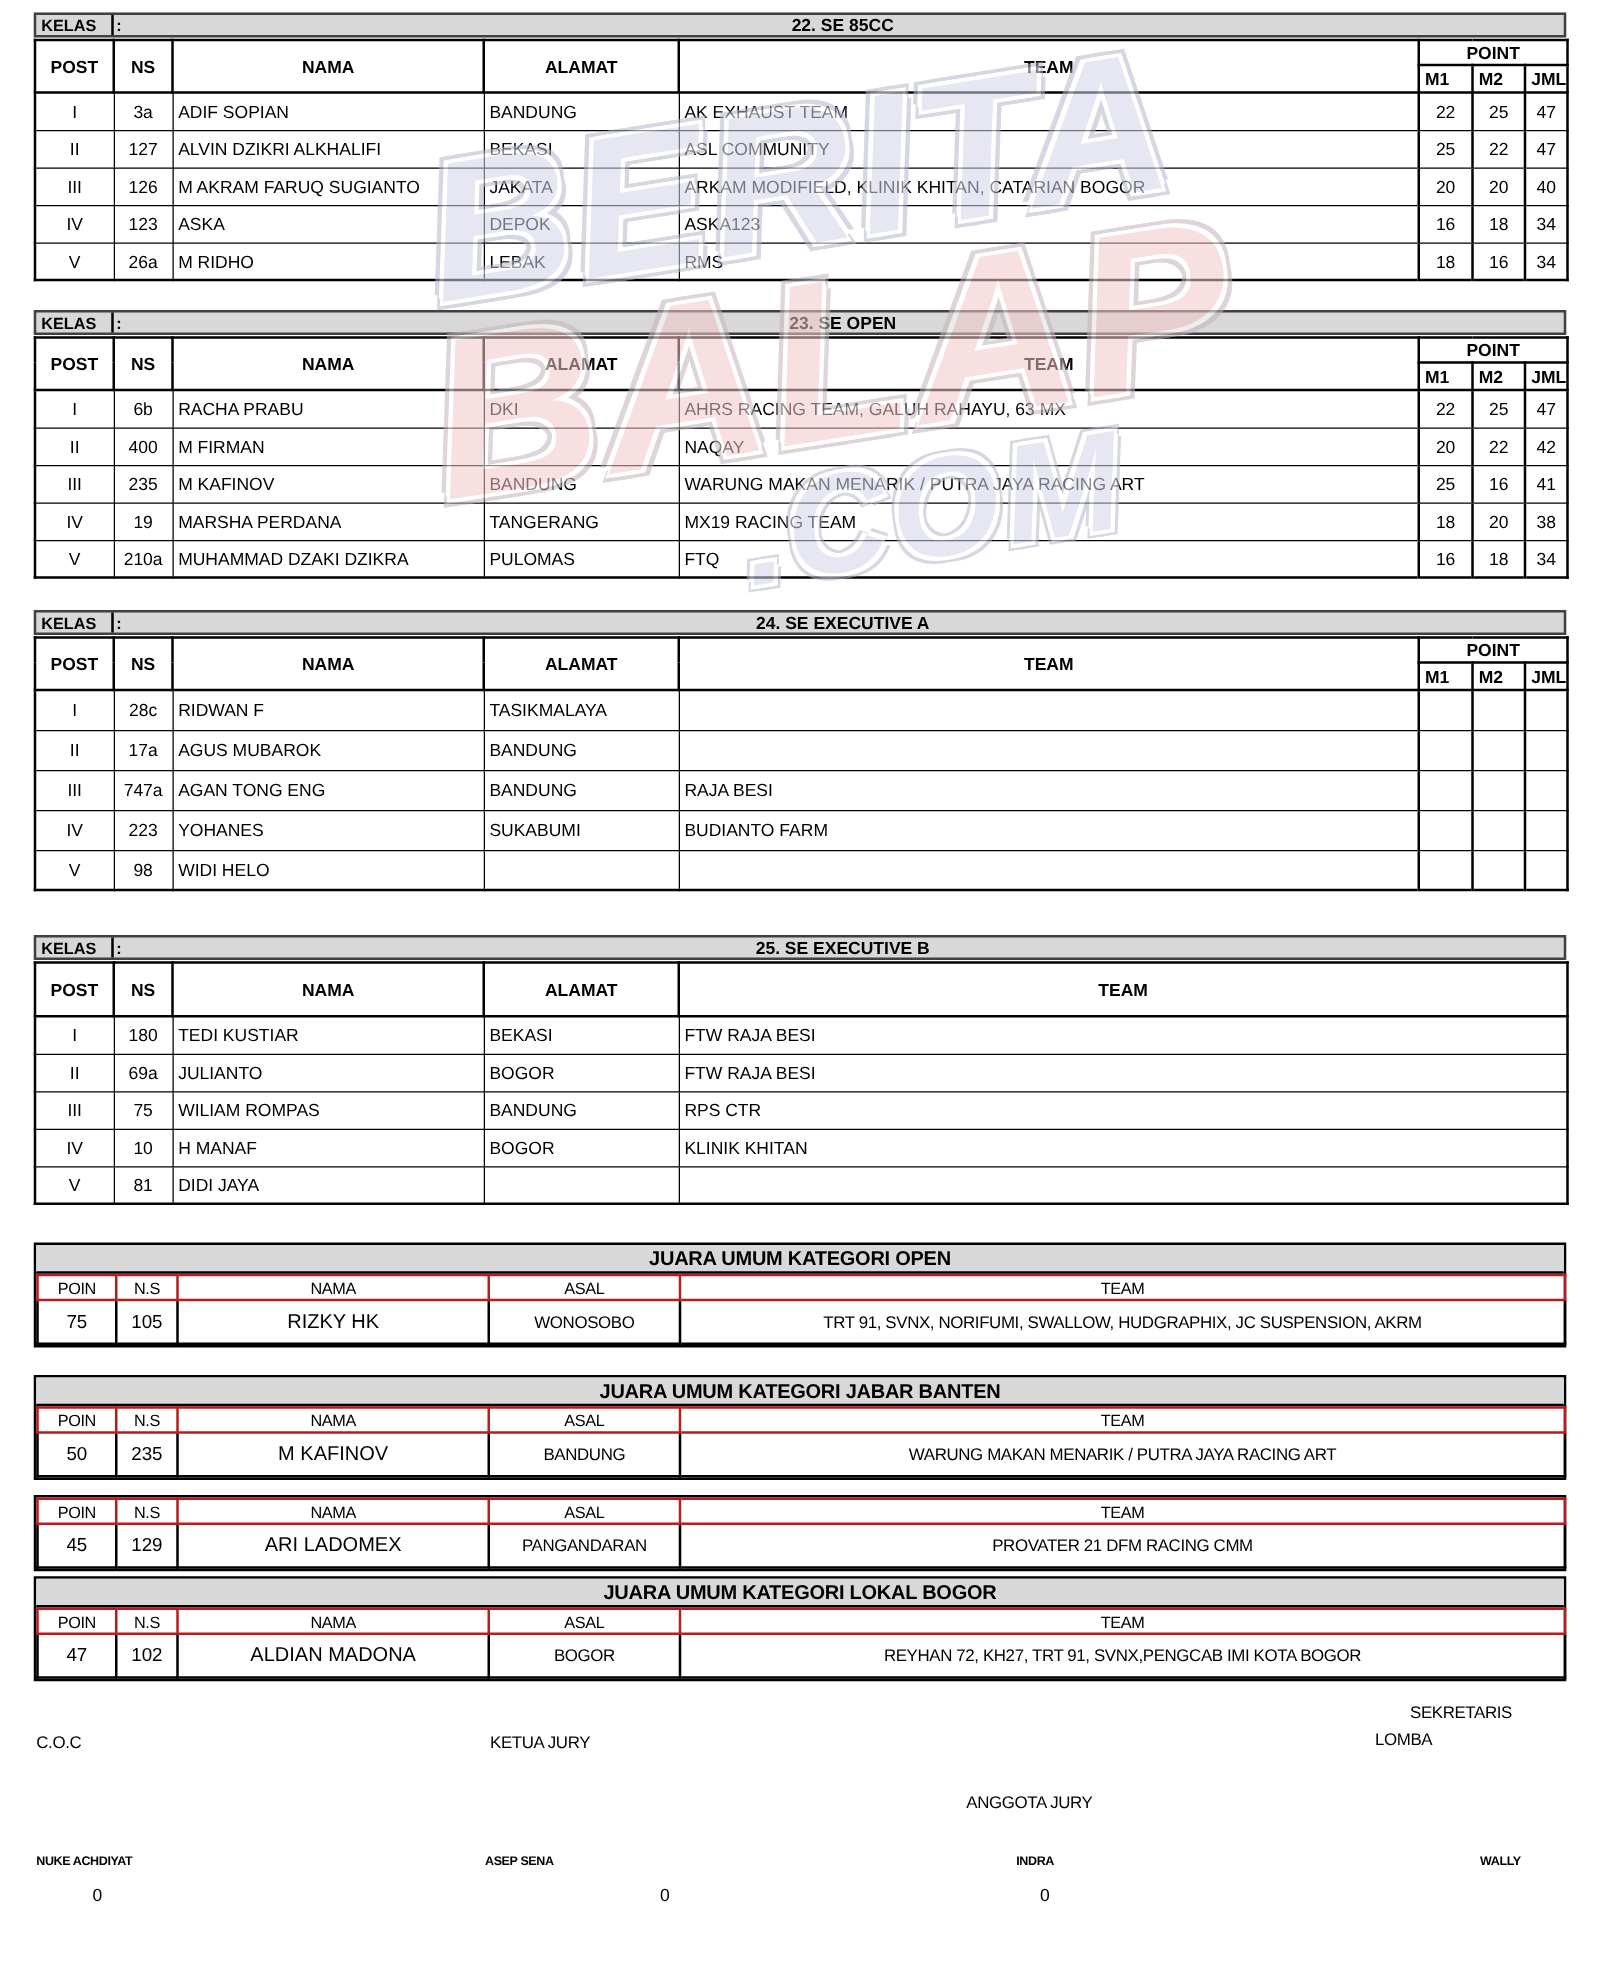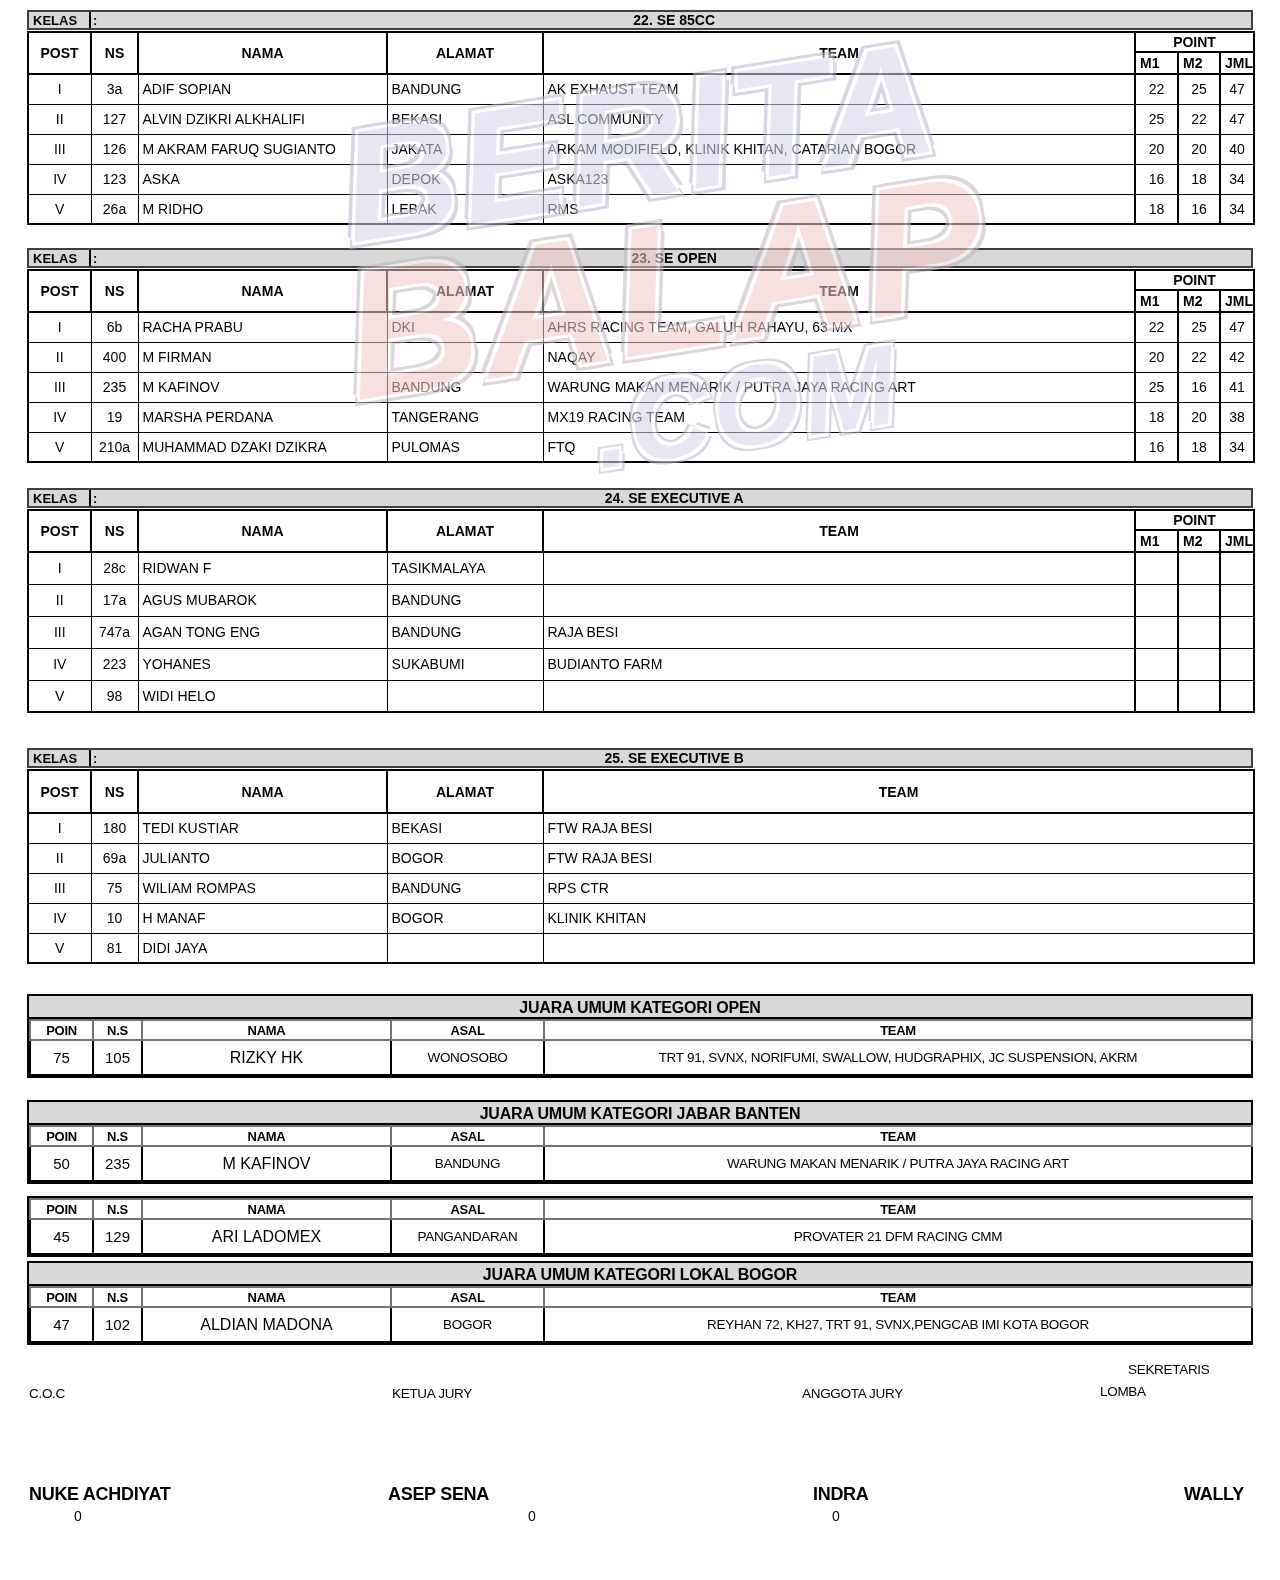--- a/index.html
+++ b/index.html
@@ -35,21 +35,21 @@
 
   
   .jtable { border:2px solid #000; margin-bottom:22px; }
   .jtable.j2 { margin-bottom:12px; }
   .jtable.j3 { margin-bottom:4px; }
   .jtitle {
     background:#d8d8d8; border-bottom:2px solid #000; text-align:center;
     font-weight:bold; font-size:16px; height:23px; line-height:23px; letter-spacing:-0.2px;
   }
   .jtable table { width:100%; border-collapse:collapse; table-layout:fixed; }
-  .jtable th { border:2px solid #737373; font-size:13px; font-weight:bold; height:20px; letter-spacing:-0.3px; padding:0; }
+  .jtable th { border:2px solid #b91c1c; font-size:13px; font-weight:normal; height:20px; letter-spacing:-0.3px; padding:0; }
   .jtable td { border:2px solid #000; text-align:center; height:35px; font-size:13.5px; letter-spacing:-0.3px; padding:0 4px; }
   .jtable td.jc-poin, .jtable td.jc-ns { font-size:15px; letter-spacing:0; }
   .jtable td.jc-nama { font-size:16px; letter-spacing:0; }
 
   
   #watermark {
     position:absolute; left:340px; top:68px; width:640px; z-index:40;
     transform:rotate(-9deg); opacity:0.55; pointer-events:none;
     font-weight:bold; font-style:italic; text-align:center; letter-spacing:4px;
     line-height:0.92;
@@ -65,21 +65,21 @@
                 -6px -6px 0 #c4b4bd, 6px -6px 0 #c4b4bd, -6px 6px 0 #c4b4bd, 6px 6px 0 #c4b4bd;
   }
   .wm-com {
     font-size:112px; color:#d2d5e9; margin-top:-6px; margin-left:230px; text-align:left;
     text-shadow:-3px -3px 0 #fff, 3px -3px 0 #fff, -3px 3px 0 #fff, 3px 3px 0 #fff,
                 -5px -5px 0 #b3b7cc, 5px -5px 0 #b3b7cc, -5px 5px 0 #b3b7cc, 5px 5px 0 #b3b7cc;
   }
 
   
   .froles { position:absolute; font-size:13.5px; letter-spacing:-0.3px; white-space:nowrap; }
-  .fname { position:absolute; font-size:18px; font-weight:bold; letter-spacing:-0.3px; white-space:nowrap; }
+  .fname { position:absolute; font-size:10px; font-weight:bold; letter-spacing:-0.3px; white-space:nowrap; }
   .fzero { position:absolute; font-size:14px; }
 </style>
 </head>
 <body>
 
 <div id="sheet">
 
   <div class="ctable t1">
     <div class="kelas-bar">
       <span class="kelas-box">KELAS</span>
@@ -524,21 +524,21 @@
         <td class="jc-team">REYHAN 72, KH27, TRT 91, SVNX,PENGCAB IMI KOTA BOGOR</td>
       </tr>
         </tbody>
     </table>
   </div>
 
   <span class="froles" style="left:1101px; top:1352px;">SEKRETARIS</span>
   <span class="froles" style="left:1073px; top:1374px;">LOMBA</span>
   <span class="froles" style="left:2px;    top:1376px;">C.O.C</span>
   <span class="froles" style="left:365px;  top:1376px;">KETUA JURY</span>
-  <span class="froles" style="left:746px;  top:1376px;margin-left:29px;">ANGGOTA JURY</span>
+  <span class="froles" style="left:746px;  top:1424px;">ANGGOTA JURY</span>
 
   <span class="fname" style="left:2px;    top:1474px;">NUKE ACHDIYAT</span>
   <span class="fname" style="left:361px;  top:1474px;">ASEP SENA</span>
   <span class="fname" style="left:786px;  top:1474px;">INDRA</span>
   <span class="fname" style="left:1157px; top:1474px;">WALLY</span>
 
   <span class="fzero" style="left:47px;  top:1498px;">0</span>
   <span class="fzero" style="left:501px; top:1498px;">0</span>
   <span class="fzero" style="left:805px; top:1498px;">0</span>
 </div>

